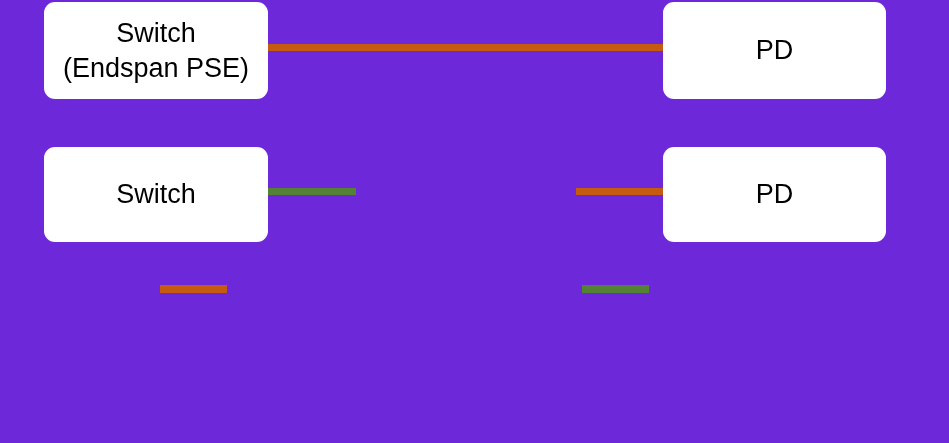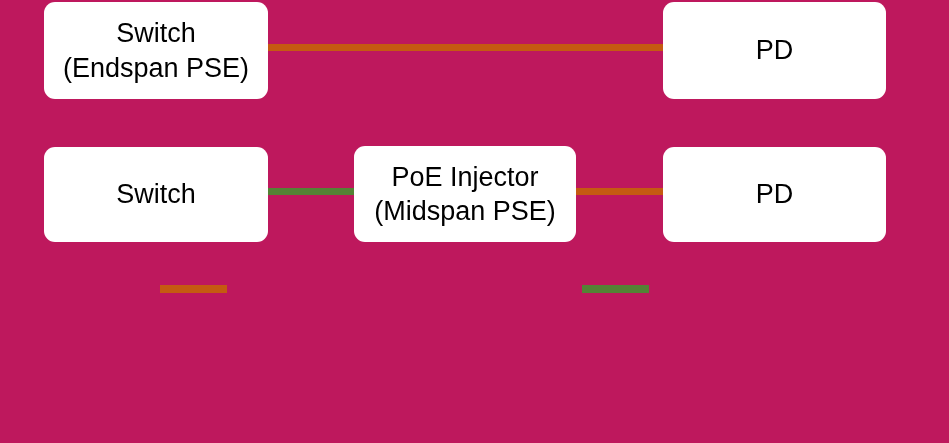--- a/index.html
+++ b/index.html
@@ -61,43 +61,39 @@
   #node-poe-injector   { left: 354px; top: 146px; width: 222px; height: 96px; }
   #link-injector-to-pd { left: 576px; top: 188px; width: 88px; }
   #node-pd-bottom      { left: 663px; top: 147px; width: 223px; height: 95px; }
   
   #legend-swatch-data-and-power { left: 160px; top: 285px; width: 67px; }
   #legend-swatch-data-only      { left: 582px; top: 285px; width: 67px; }
 </style>
 </head>
 <body style="background: rgb(0, 0, 0);">
 
-<div id="canvas" style="background: #be185d;">
+<div id="canvas" style="background: #6d28d9;">
 
   <div class="node" id="node-endspan-switch" style="background: rgb(255, 255, 255); color: rgb(0, 0, 0);">
     <span class="node-label">Switch
 (Endspan PSE)</span>
   </div>
 
   <div class="link" id="link-endspan-to-pd" style="background: rgb(197, 90, 17);"></div>
 
   <div class="node" id="node-pd-top" style="background: rgb(255, 255, 255); color: rgb(0, 0, 0);">
     <span class="node-label">PD</span>
   </div>
 
   <div class="node" id="node-midspan-switch" style="background: rgb(255, 255, 255); color: rgb(0, 0, 0);">
     <span class="node-label">Switch</span>
   </div>
 
   <div class="link" id="link-switch-to-injector" style="background: rgb(84, 130, 53);"></div>
 
-  <div class="node" id="node-poe-injector" style="background: rgb(255, 255, 255); color: rgb(0, 0, 0);">
-    <span class="node-label">PoE Injector
-(Midspan PSE)</span>
-  </div>
 
   <div class="link" id="link-injector-to-pd" style="background: rgb(197, 90, 17);"></div>
 
   <div class="node" id="node-pd-bottom" style="background: rgb(255, 255, 255); color: rgb(0, 0, 0);">
     <span class="node-label">PD</span>
   </div>
 
   <div class="legend-swatch" id="legend-swatch-data-and-power" style="background: rgb(197, 90, 17);"></div>
 
   <div class="legend-swatch" id="legend-swatch-data-only" style="background: rgb(84, 130, 53);"></div>

